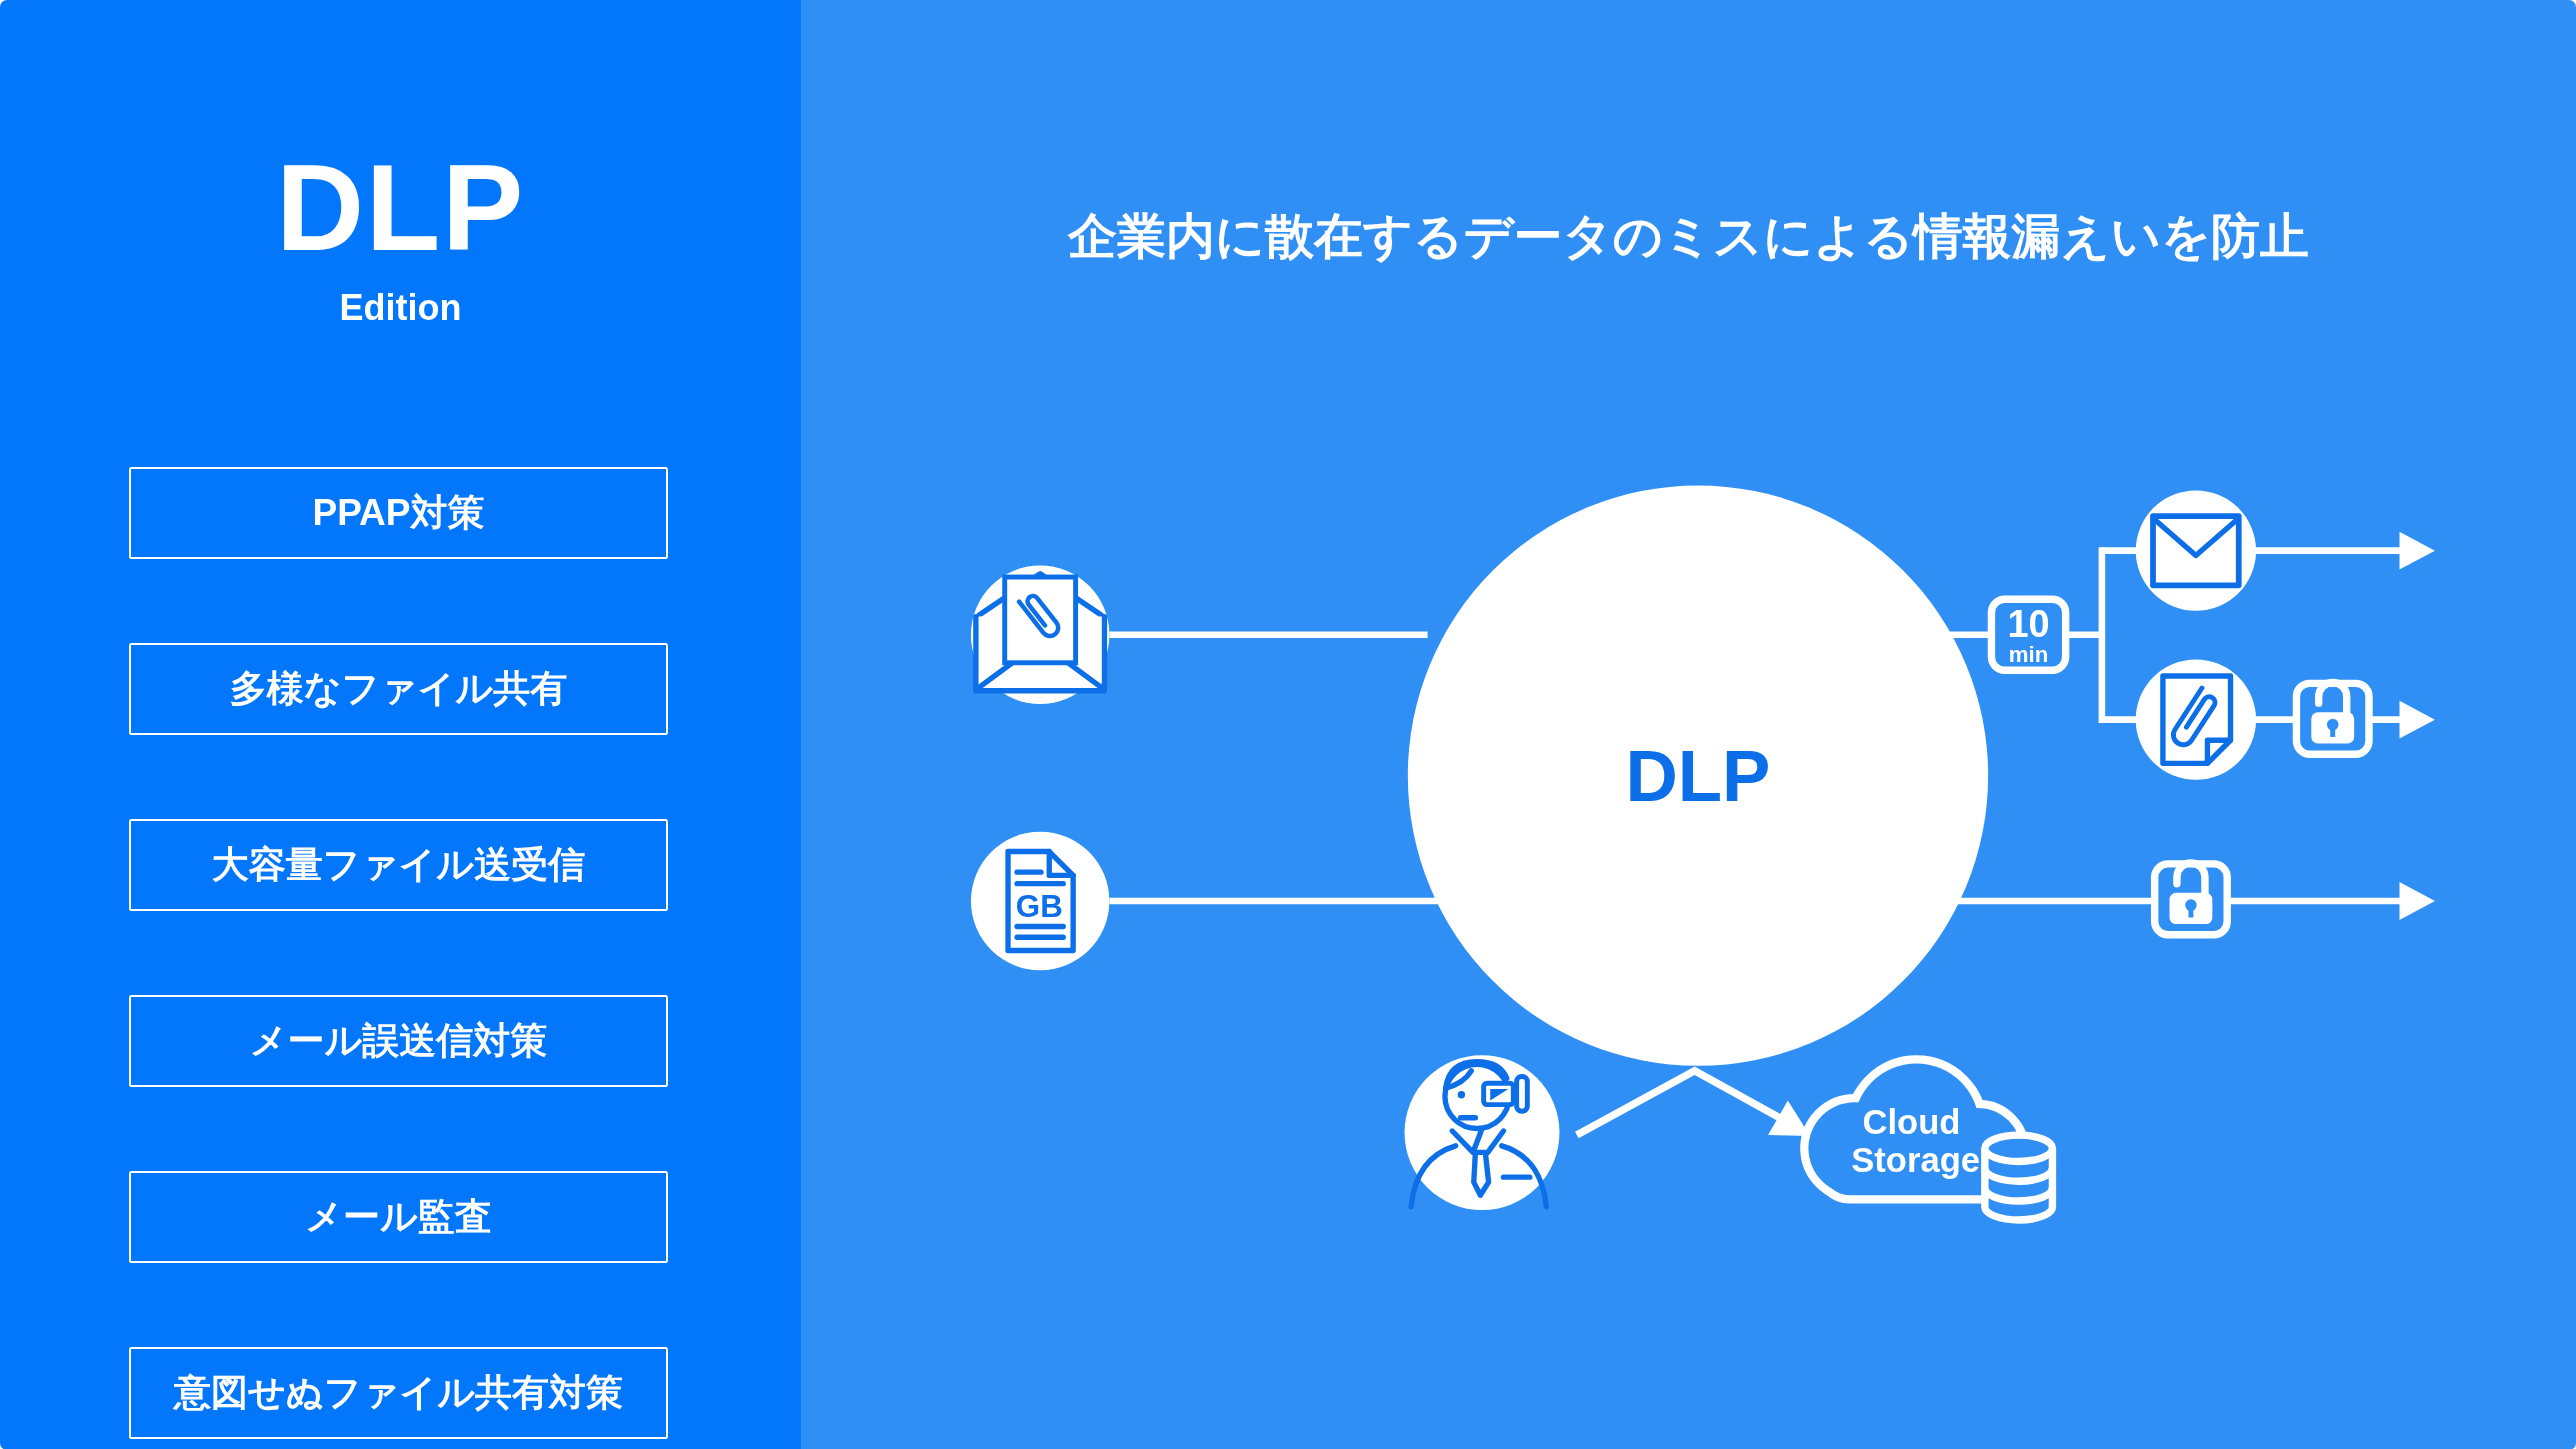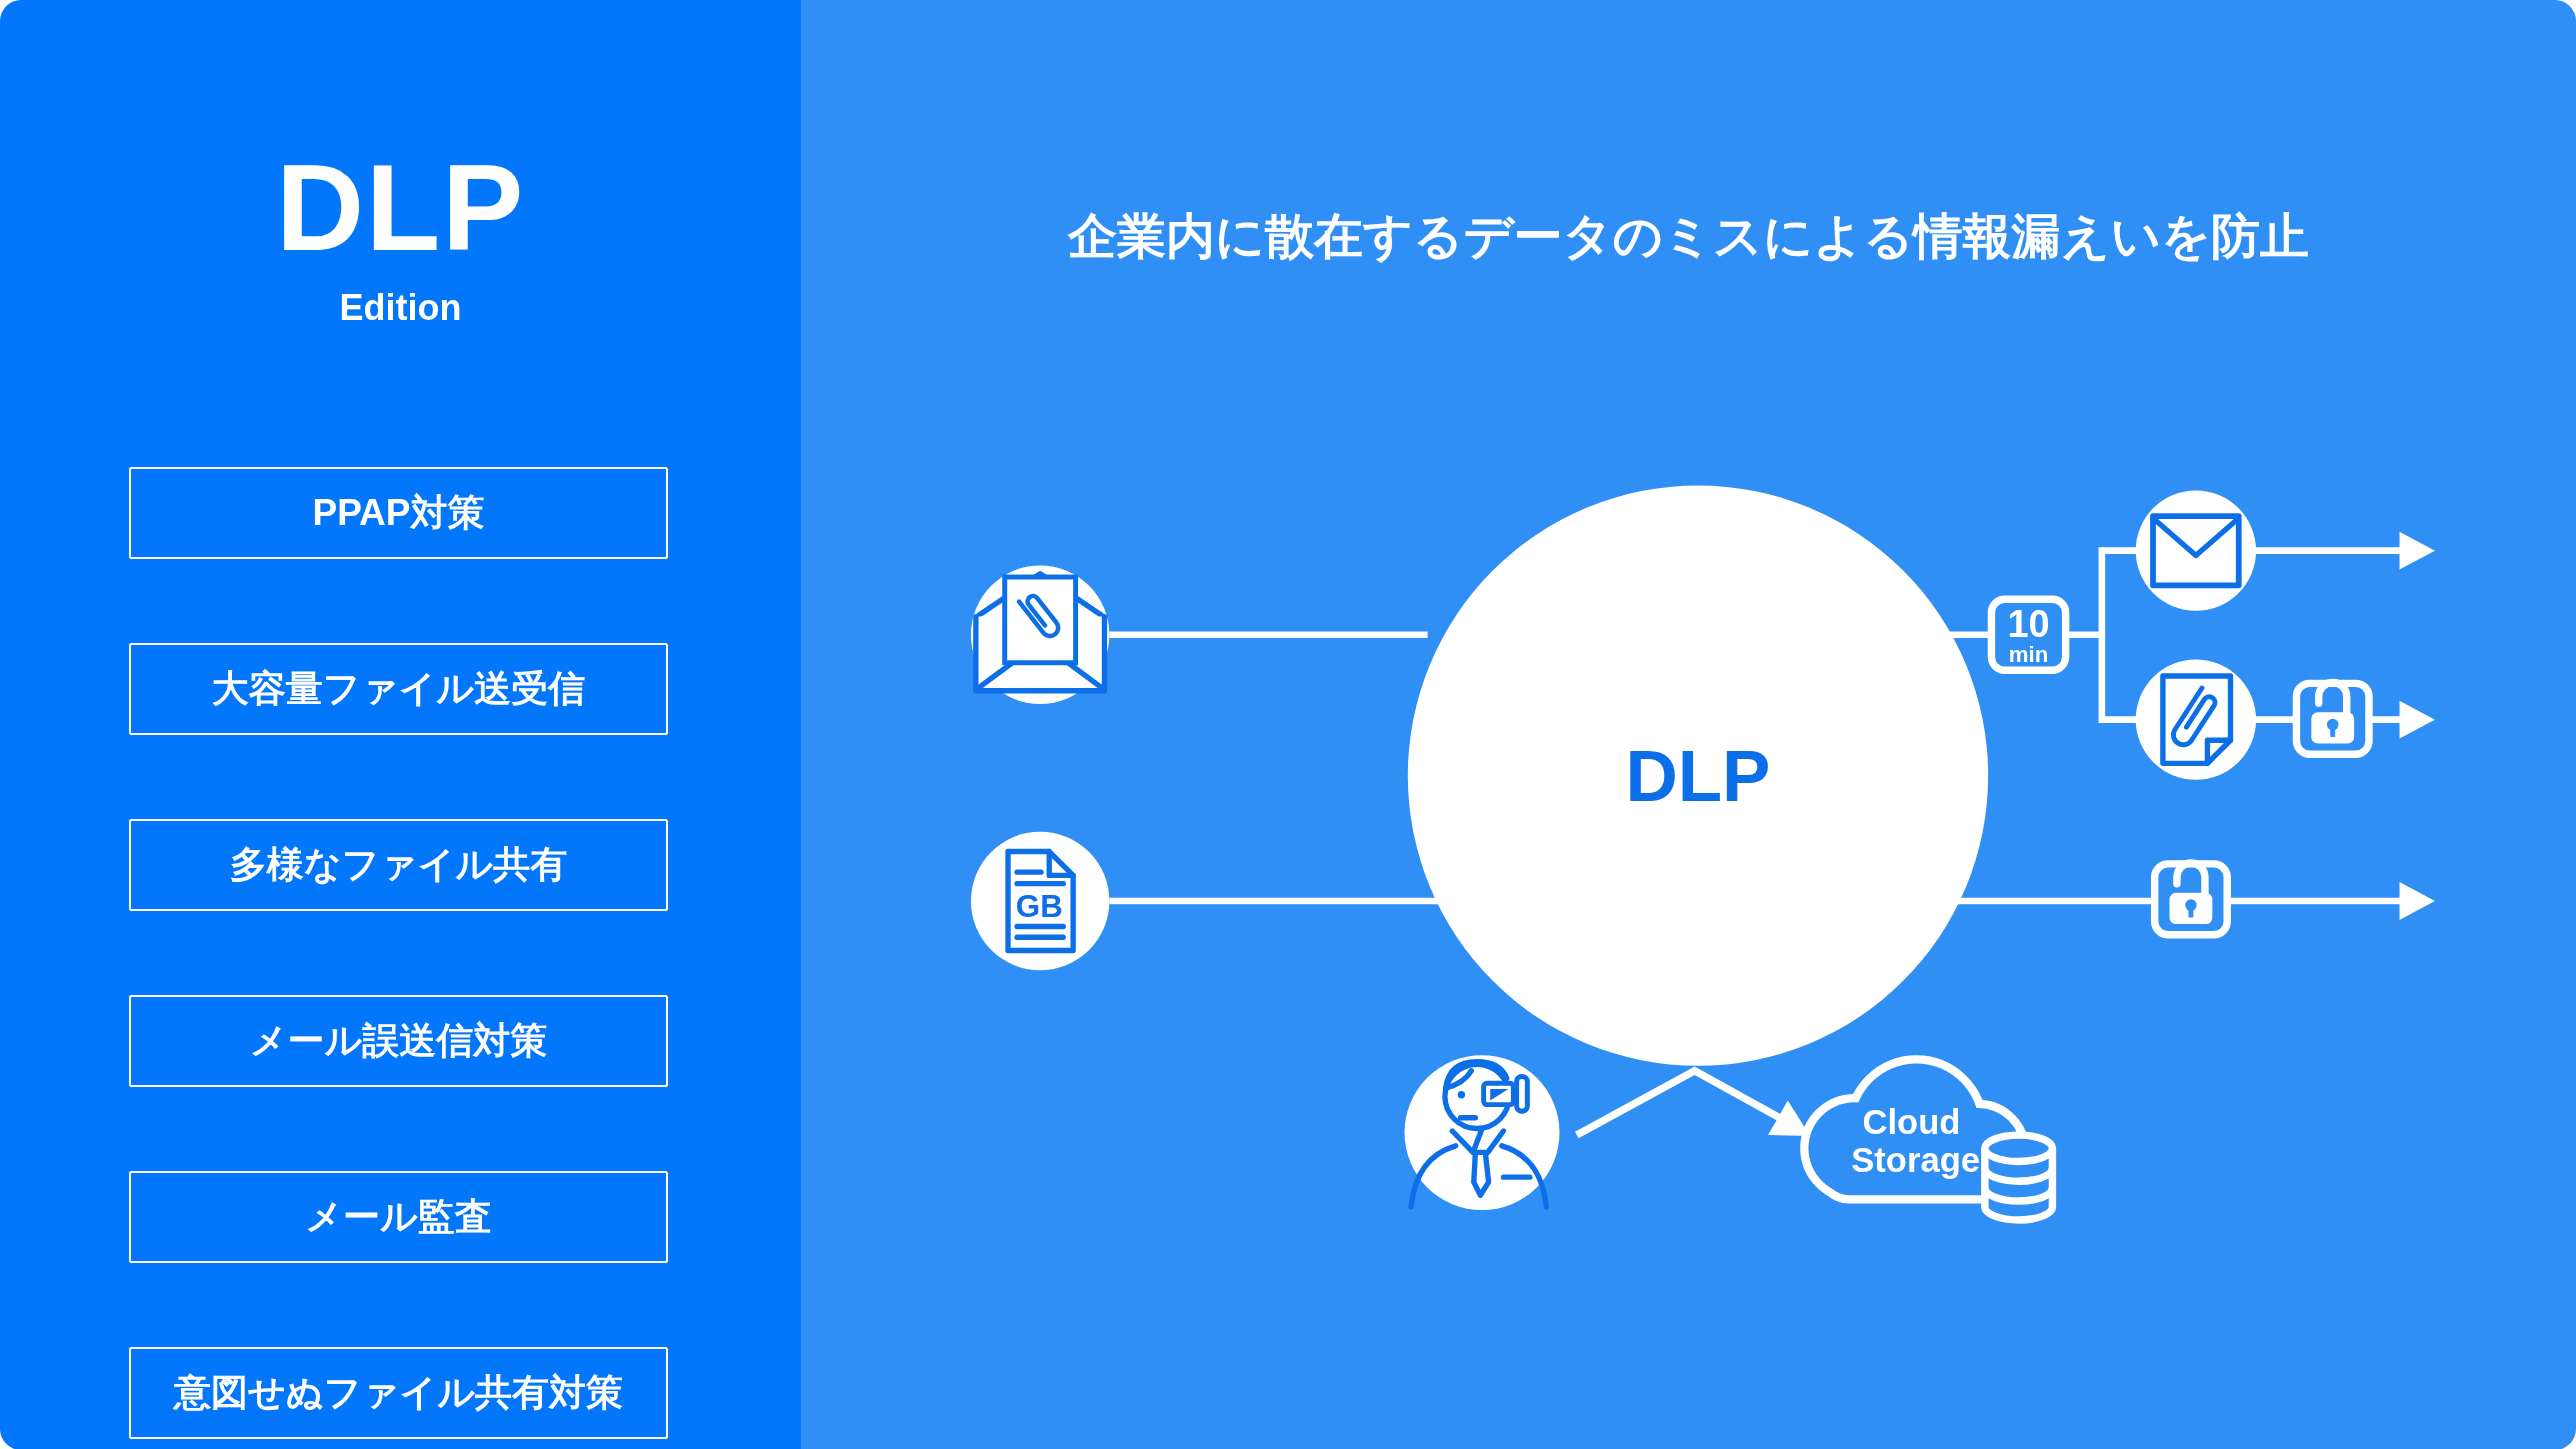--- a/index.html
+++ b/index.html
@@ -1,16 +1,16 @@
 <!DOCTYPE html>
 <html style="font-size:13px"><head>
 <meta charset="utf-8">
 <style>
   html,body{margin:0;padding:0;background:#ffffff;font-family:"Liberation Sans","DejaVu Sans",sans-serif;}
-  .canvas{position:relative;width:2576px;height:1450px;border-radius:21px;overflow:hidden;display:flex;}
+  .canvas{position:relative;width:2576px;height:1450px;border-radius:7px;overflow:hidden;display:flex;}
   
   .sidebar{position:relative;flex:0 0 801px;height:100%;background:#0377FB;}
   .sidebar-title{position:absolute;top:147px;left:0;right:0;text-align:center;
     color:#fff;font-size:122px;font-weight:bold;line-height:1;letter-spacing:1.6px;}
   .sidebar-subtitle{position:absolute;top:290px;left:0;right:0;text-align:center;
     color:#fff;font-size:36px;font-weight:600;line-height:1;}
   .menu{position:absolute;top:467px;left:129px;width:539px;display:flex;flex-direction:column;gap:84px;}
   .menu-item{height:92px;border:2.5px solid #ffffff;border-radius:2.5px;box-sizing:border-box;
     display:flex;align-items:center;justify-content:center;color:#fff;font-size:37px;font-weight:600;}
   
@@ -34,22 +34,22 @@
 </head>
 <body>
 
 <div class="canvas">
 
   <aside class="sidebar">
     <div class="sidebar-title">DLP</div>
     <div class="sidebar-subtitle">Edition</div>
     <nav class="menu">
       <div class="menu-item">PPAP対策</div>
+      <div class="menu-item">多様なファイル共有</div>
       <div class="menu-item">大容量ファイル送受信</div>
-      <div class="menu-item">多様なファイル共有</div>
       <div class="menu-item">メール誤送信対策</div>
       <div class="menu-item">メール監査</div>
       <div class="menu-item">意図せぬファイル共有対策</div>
     </nav>
   </aside>
 
   <main class="main">
     <h1 class="main-title">企業内に散在するデータのミスによる情報漏えいを防止</h1>
 
     <svg class="diagram" viewBox="0 0 2153 1759">

